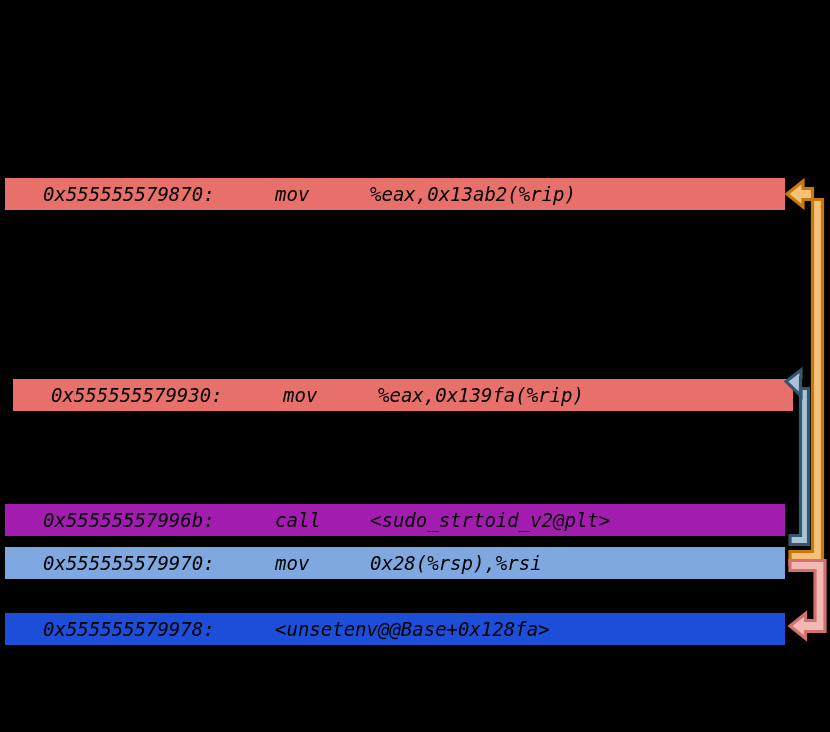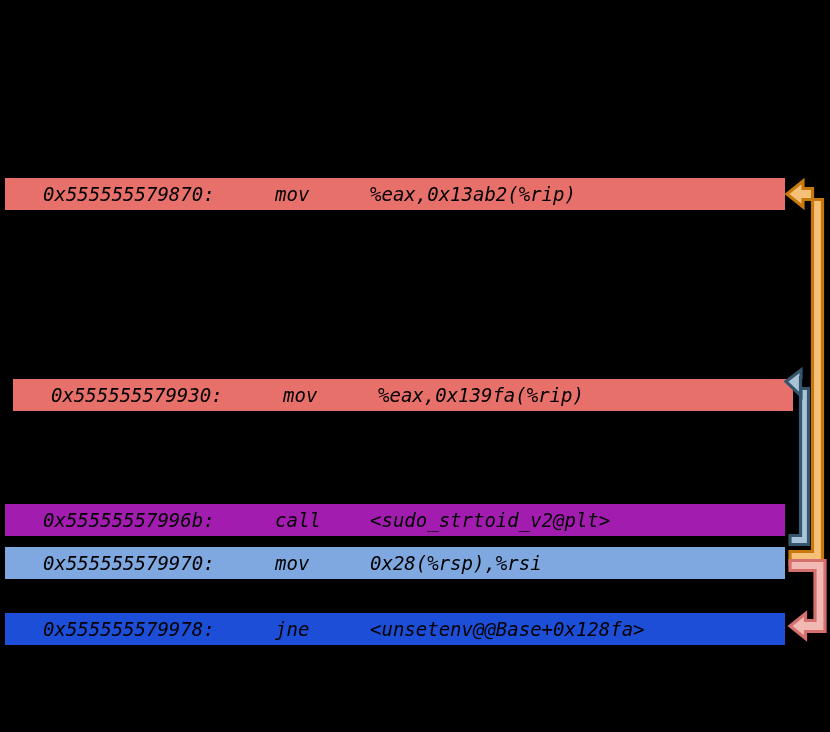--- a/index.html
+++ b/index.html
@@ -82,21 +82,20 @@
   </div>
 
   <div class="insn-row" id="row-3" style="top:547px; background:#7fa7e0;align-items:flex-end;">
     <span class="insn-addr">0x555555579970:</span>
     <span class="insn-mnem">mov</span>
     <span class="insn-ops">0x28(%rsp),%rsi</span>
   </div>
 
   <div class="insn-row" id="row-4" style="top:613px; background:#1d4ed8;">
     <span class="insn-addr">0x555555579978:</span>
-    <span class="insn-mnem">jne</span>
     <span class="insn-ops">&lt;unsetenv@@Base+0x128fa&gt;</span>
   </div>
 
   <svg class="arrow-layer" viewBox="0 0 830 732" width="830" height="732">
 
     <g>
       <path d="M 787 194
                L 803 181
                L 803 188.5
                L 812.5 188.5

